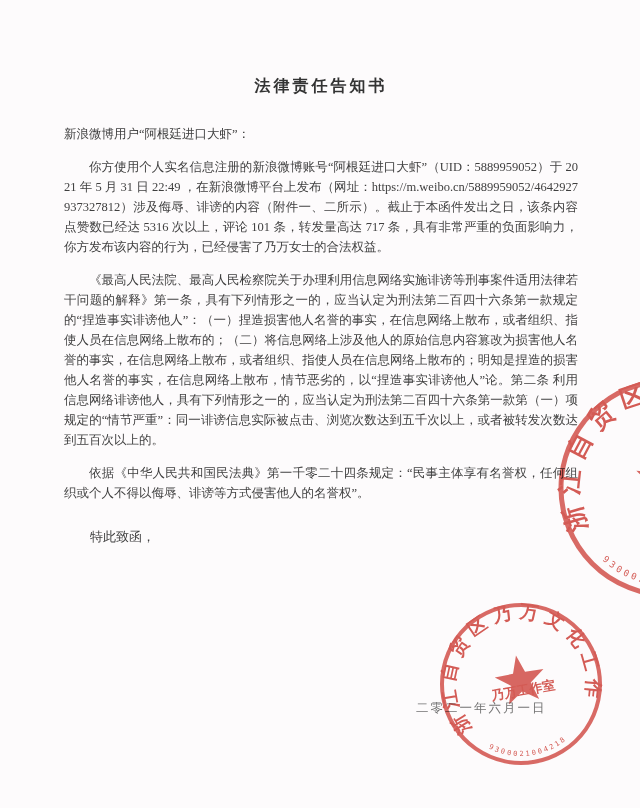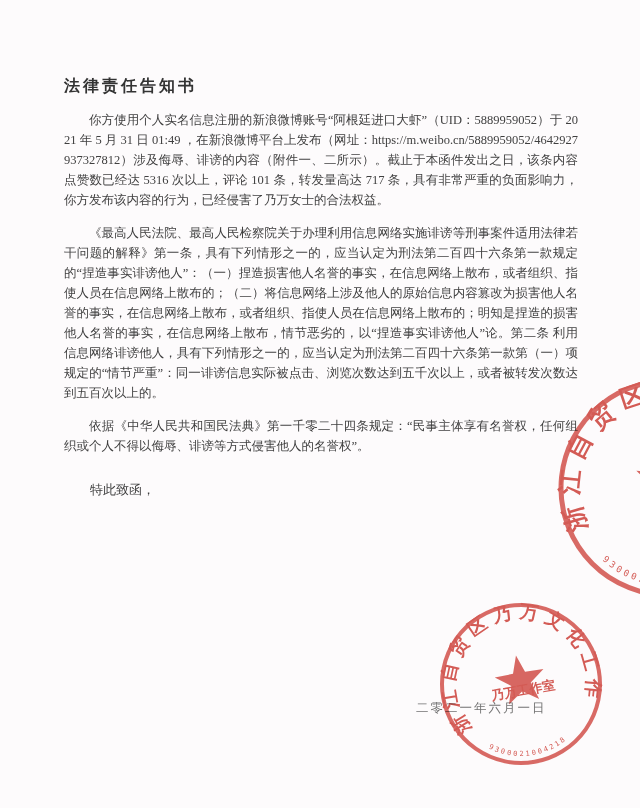--- a/index.html
+++ b/index.html
@@ -14,21 +14,21 @@
     font-family: "Liberation Serif", serif;
     color: #3f3f3f;
   }
   .content {
     position: absolute;
     left: 64px;
     top: 76px;
     width: 514px;
   }
   .doc-title {
-    text-align: left;
+    text-align: center;
     font-size: 16px;
     font-weight: bold;
     letter-spacing: 3px;
     color: #333;
   }
   .salutation {
     margin-top: 27px;
     font-size: 12.5px;
     line-height: 20px;
   }
@@ -64,21 +64,22 @@
   .seal-edge { left: 553px; top: 373px; width: 230px; height: 230px; }
   .seal text, .seal textPath { fill: #d0453e; }
 </style>
 </head>
 <body>
 
 <div class="page">
 
   <div class="content">
     <h1 class="doc-title">法律责任告知书</h1>
-    <p class="para">你方使用个人实名信息注册的新浪微博账号“阿根廷进口大虾”（UID：5889959052）于 2021 年 5 月 31 日 01:49 ，在新浪微博平台上发布（网址：https://m.weibo.cn/5889959052/4642927937327812）涉及侮辱、诽谤的内容（附件一、二所示）。截止于本函件发出之日，该条内容点赞数已经达 5316 次以上，评论 101 条，转发量高达 717 条，具有非常严重的负面影响力，你方发布该内容的行为，已经侵害了乃万女士的合法权益。</p>
+    <div class="salutation">新浪微博用户“阿根廷进口大虾”：</div>
+    <p class="para">你方使用个人实名信息注册的新浪微博账号“阿根廷进口大虾”（UID：5889959052）于 2021 年 5 月 31 日 22:49 ，在新浪微博平台上发布（网址：https://m.weibo.cn/5889959052/4642927937327812）涉及侮辱、诽谤的内容（附件一、二所示）。截止于本函件发出之日，该条内容点赞数已经达 5316 次以上，评论 101 条，转发量高达 717 条，具有非常严重的负面影响力，你方发布该内容的行为，已经侵害了乃万女士的合法权益。</p>
     <p class="para">《最高人民法院、最高人民检察院关于办理利用信息网络实施诽谤等刑事案件适用法律若干问题的解释》第一条，具有下列情形之一的，应当认定为刑法第二百四十六条第一款规定的“捏造事实诽谤他人”：（一）捏造损害他人名誉的事实，在信息网络上散布，或者组织、指使人员在信息网络上散布的；（二）将信息网络上涉及他人的原始信息内容篡改为损害他人名誉的事实，在信息网络上散布，或者组织、指使人员在信息网络上散布的；明知是捏造的损害他人名誉的事实，在信息网络上散布，情节恶劣的，以“捏造事实诽谤他人”论。第二条 利用信息网络诽谤他人，具有下列情形之一的，应当认定为刑法第二百四十六条第一款第（一）项规定的“情节严重”：同一诽谤信息实际被点击、浏览次数达到五千次以上，或者被转发次数达到五百次以上的。</p>
     <p class="para">依据《中华人民共和国民法典》第一千零二十四条规定：“民事主体享有名誉权，任何组织或个人不得以侮辱、诽谤等方式侵害他人的名誉权”。</p>
     <div class="closing">特此致函，</div>
   </div>
 
   <div class="doc-date">二零二一年六月一日</div>
 
   <svg class="seal seal-main" viewBox="0 0 170 170" xmlns="http://www.w3.org/2000/svg">
     <g transform="rotate(-10 85 85)">
       <circle cx="85" cy="85" r="79" fill="none" stroke="#d0453e" stroke-width="4" opacity="0.9"></circle>

